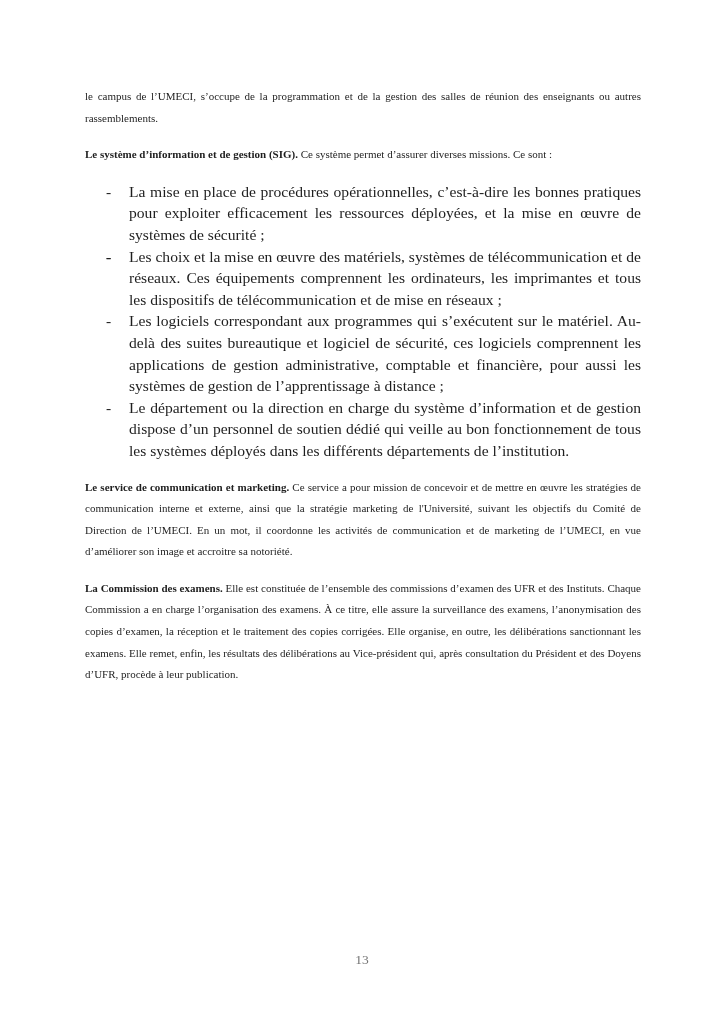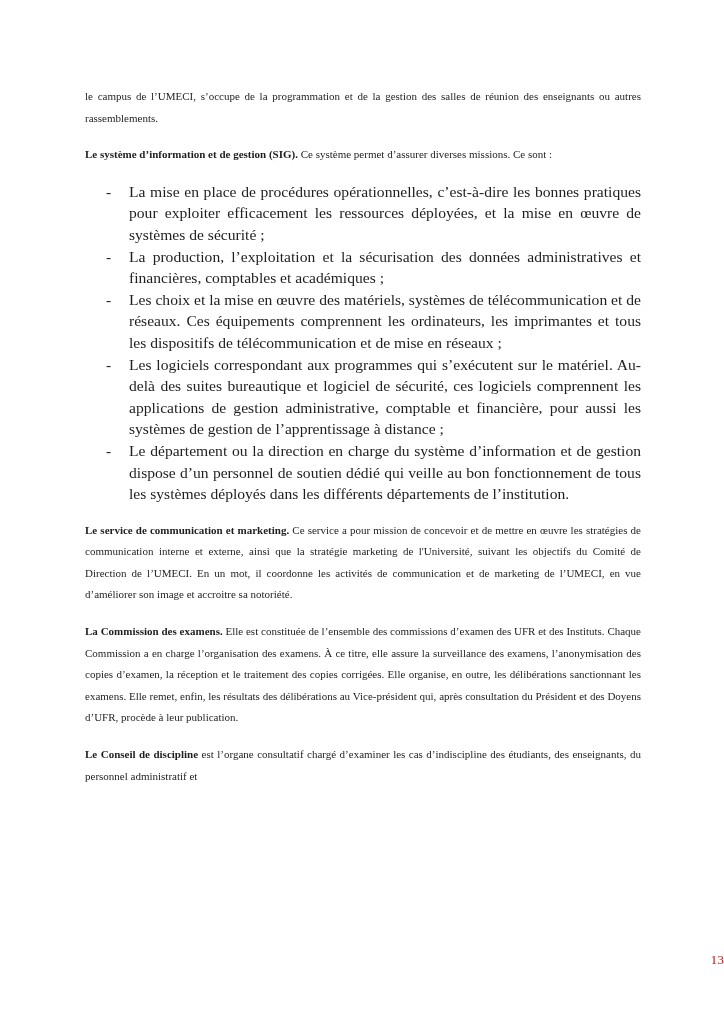--- a/index.html
+++ b/index.html
@@ -47,23 +47,23 @@
   .dash-list .dash {
     position: absolute;
     left: 21px;
     top: 0;
   }
   .page-number {
     position: absolute;
     left: 0;
     top: 952px;
     width: 100%;
-    text-align: right;
+    text-align: center;
     font-size: 13.5px;
-    color: #b91c1c;
+    color: #737373;
   }
 </style>
 </head>
 <body>
 
 <div class="page">
   <div class="content">
 
     <p class="para">
       <span>le campus de l’UMECI, s’occupe de la programmation et de la gestion des salles de réunion des enseignants ou autres rassemblements.</span>
@@ -73,21 +73,20 @@
       <b>Le système d’information et de gestion (SIG).</b><span> Ce système permet d’assurer diverses missions. Ce sont :</span>
     </p>
 
     <ul class="dash-list">
       <li>
         <span class="dash">-</span>
         <span>La mise en place de procédures opérationnelles, c’est-à-dire les bonnes pratiques pour exploiter efficacement les ressources déployées, et la mise en œuvre de systèmes de sécurité ;</span>
       </li>
       <li>
         <span class="dash">-</span>
-        <span>La production, l’exploitation et la sécurisation des données administratives et financières, comptables et académiques ;</span>
       </li>
       <li>
         <span class="dash">-</span>
         <span>Les choix et la mise en œuvre des matériels, systèmes de télécommunication et de réseaux. Ces équipements comprennent les ordinateurs, les imprimantes et tous les dispositifs de télécommunication et de mise en réseaux ;</span>
       </li>
       <li>
         <span class="dash">-</span>
         <span>Les logiciels correspondant aux programmes qui s’exécutent sur le matériel. Au-delà des suites bureautique et logiciel de sécurité, ces logiciels comprennent les applications de gestion administrative, comptable et financière, pour aussi les systèmes de gestion de l’apprentissage à distance ;</span>
       </li>
       <li>
@@ -97,20 +96,17 @@
     </ul>
 
     <p class="para">
       <b>Le service de communication et marketing.</b><span> Ce service a pour mission de concevoir et de mettre en œuvre les stratégies de communication interne et externe, ainsi que la stratégie marketing de l'Université, suivant les objectifs du Comité de Direction de l’UMECI. En un mot, il coordonne les activités de communication et de marketing de l’UMECI, en vue d’améliorer son image et accroitre sa notoriété.</span>
     </p>
 
     <p class="para">
       <b>La Commission des examens.</b><span> Elle est constituée de l’ensemble des commissions d’examen des UFR et des Instituts. Chaque Commission a en charge l’organisation des examens. À ce titre, elle assure la surveillance des examens, l’anonymisation des copies d’examen, la réception et le traitement des copies corrigées. Elle organise, en outre, les délibérations sanctionnant les examens. Elle remet, enfin, les résultats des délibérations au Vice-président qui, après consultation du Président et des Doyens d’UFR, procède à leur publication.</span>
     </p>
 
-    <p class="para">
-      <b>Le Conseil de discipline</b><span> est l’organe consultatif chargé d’examiner les cas d’indiscipline des étudiants, des enseignants, du personnel administratif et</span>
-    </p>
 
   </div>
 
   <div class="page-number">13</div>
 </div>
 
 </body></html>

